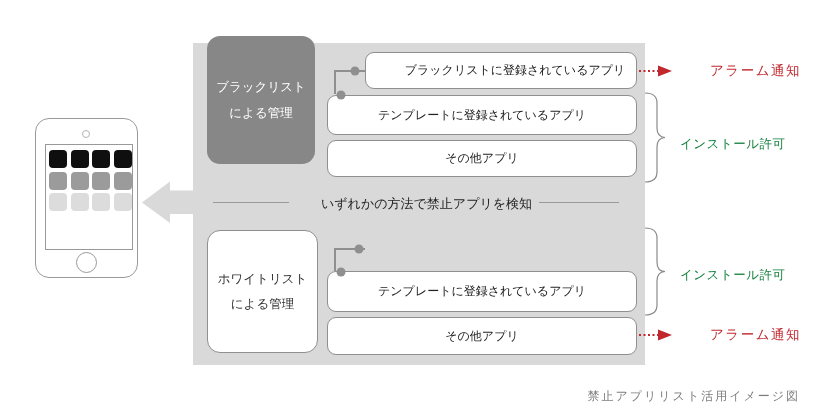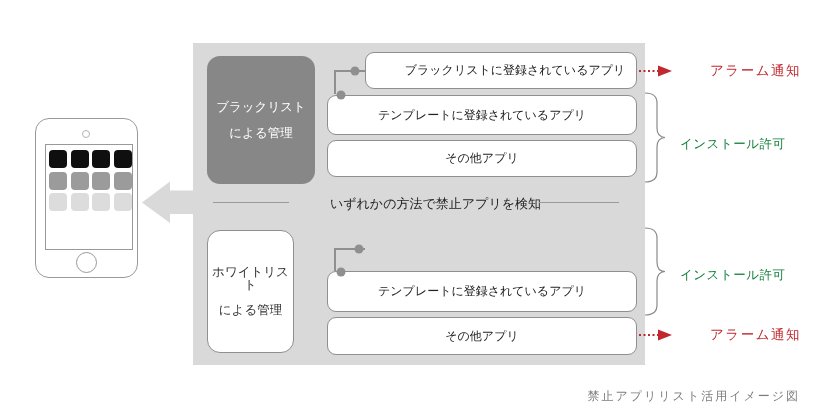--- a/index.html
+++ b/index.html
@@ -6,41 +6,41 @@
   body{font-family:"Liberation Sans","DejaVu Sans",sans-serif;}
   #stage{position:relative;width:818px;height:420px;background:#ffffff;overflow:hidden;}
   .abs{position:absolute;}
 
   
   #panel{left:193px;top:43px;width:452px;height:322px;background:#d9d9d9;}
 
   
   .mgmt{display:flex;flex-direction:column;align-items:center;justify-content:center;
         gap:13px;text-align:center;box-sizing:border-box;line-height:1;}
-  #mgmt-black{left:207px;top:56px;width:108px;height:128px;background:#878787;
+  #mgmt-black{left:207px;top:36px;width:108px;height:128px;background:#878787;
               border-radius:13px;color:#ffffff;font-size:12.5px;}
-  #mgmt-white{left:207px;top:230px;width:87px;height:123px;background:#ffffff;
+  #mgmt-white{left:207px;top:230px;width:111px;height:123px;background:#ffffff;
               border:1.5px solid #8f8f8f;border-radius:13px;color:#333;font-size:12.5px;}
 
   
   .appbox{background:#ffffff;border:1.5px solid #8f8f8f;border-radius:9px;
           display:flex;align-items:center;justify-content:center;
           font-size:12px;color:#222;box-sizing:border-box;}
   #bb1{left:365px;top:52px;width:272px;height:37px;padding-left:28px;}
   #bb2{left:327px;top:95px;width:310px;height:40px;}
   #bb3{left:327px;top:140px;width:310px;height:37px;}
   #wb1{left:365px;top:232px;width:272px;height:36px;}
   #wb2{left:327px;top:271px;width:310px;height:41px;}
   #wb3{left:327px;top:317px;width:310px;height:38px;}
 
   
   .divline{height:1px;background:#9a9a9a;top:202px;}
   #divL{left:213px;width:76px;}
   #divR{left:539px;width:80px;}
-  #divtext{left:321px;top:195px;width:220px;text-align:right;font-size:13px;color:#222;}
+  #divtext{left:321px;top:195px;width:220px;text-align:left;font-size:13px;color:#222;}
 
   
   .alarm{color:#c1272d;font-size:13.5px;letter-spacing:1.5px;white-space:nowrap;margin-left:29px;}
   #alarm1{left:681px;top:62px;}
   #alarm2{left:681px;top:326px;}
   .install{color:#15803d;font-size:12.5px;letter-spacing:0.5px;white-space:nowrap;}
   #install1{left:680px;top:136px;}
   #install2{left:680px;top:267px;}
 
   

